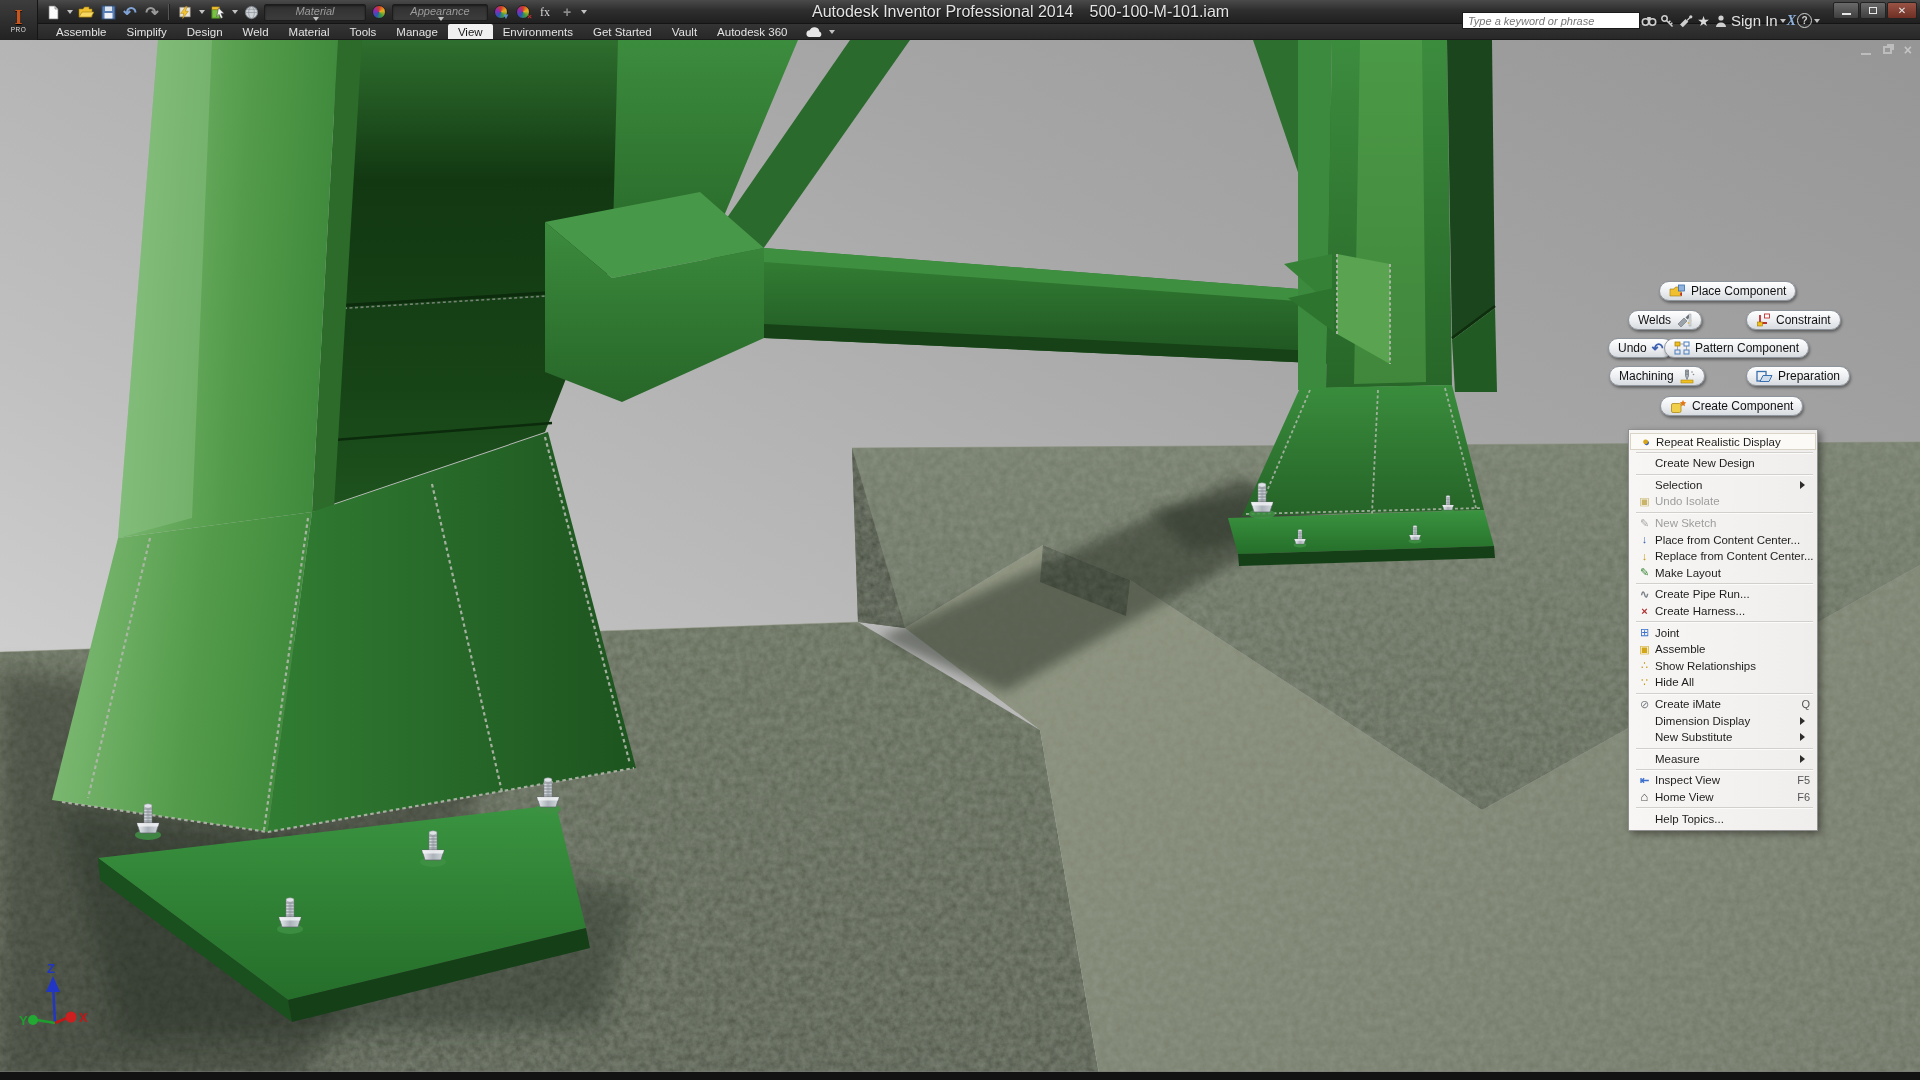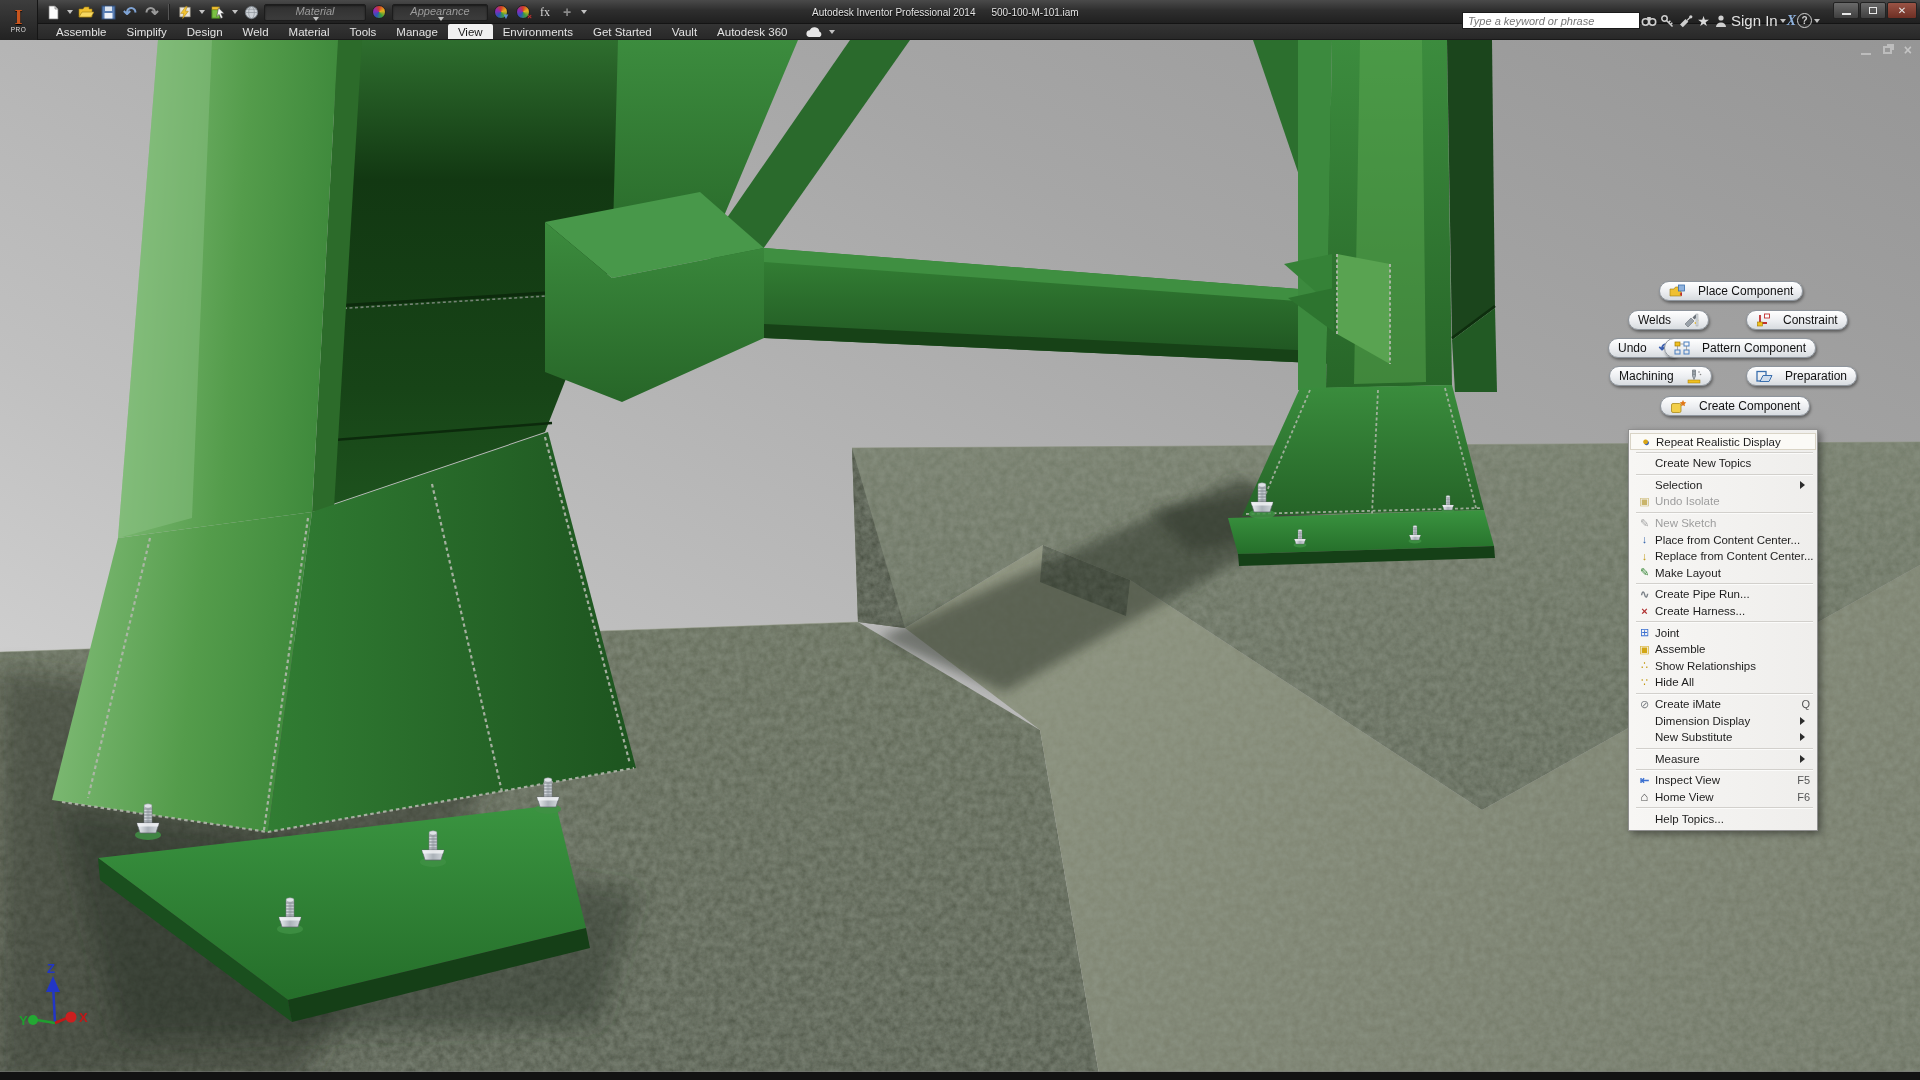--- a/index.html
+++ b/index.html
@@ -23,21 +23,21 @@
   .qsep { width:1px; height:16px; background:#555; margin:0 3px; box-shadow:1px 0 0 #222; }
   .combo { width:102px; height:17px; background:linear-gradient(#303030,#3c3c3c); border:1px solid #1c1c1c;
     border-radius:2px; color:#9b9b9b; font-style:italic; font-size:11px; display:flex; align-items:center;
     padding:0 4px; justify-content:space-between; box-shadow:inset 0 1px 2px rgba(0,0,0,.5);flex-direction:column; }
   .wheel { width:14px; height:14px; border-radius:50%;
     background:conic-gradient(#d23a2a,#e8b11d,#3fa03a,#2a56b8,#8b2ab8,#d23a2a); border:1px solid #222; position:relative; }
   .wheel .sub { position:absolute; right:-3px; bottom:-3px; font-size:8px; line-height:8px; }
   .fxlbl { color:#d5d5d5; font-size:12px; font-family:"Liberation Serif", serif; }
   .pluslbl { color:#8a8a8a; font-size:14px; font-weight:bold; }
   .titletext { position:absolute; left:812px; top:0; height:24px; display:flex; align-items:center; gap:16px;
-    color:#e4e4e4; font-size:10px; text-shadow:0 1px 1px #000; }
+    color:#e4e4e4; font-size:16px; text-shadow:0 1px 1px #000; }
   .infocenter { position:absolute; right:100px; top:0; height:41px; display:flex; align-items:center; gap:1px; }
   .searchbox { width:178px; height:17px; background:#fff; border:1px solid #1a1a1a; font-size:11px;
     font-style:italic; color:#777; padding:0 5px; }
   .ic-btn { display:flex; align-items:center; justify-content:center; width:17px; height:17px; cursor:pointer; }
   .signin { color:#e2e2e2; font-size:15px; cursor:pointer; }
   .xchg { color:#8fb2dd; font-weight:bold; font-style:italic; font-size:14px; font-family:"Liberation Serif", serif; }
   .helpq { width:15px; height:15px; border-radius:50%; border:1.5px solid #cfcfcf; color:#cfcfcf; font-size:10px;
     font-weight:bold; display:flex; align-items:center; justify-content:center; }
   .winbtns { position:absolute; right:3px; top:2px; display:flex; gap:1px; }
   .wbtn { width:26px; height:17px; background:linear-gradient(#6a6a6a,#3f3f3f); border:1px solid #222;
@@ -56,21 +56,21 @@
   
   .viewport { position:absolute; left:0; top:40px; width:1920px; height:1040px; }
   .docctl { position:absolute; top:5px; right:8px; display:flex; gap:12px; align-items:center; z-index:10; }
   .docctl .dmin { width:10px; height:2px; background:#bdbdbd; margin-top:7px; }
   .docctl .drest { width:9px; height:8px; border:2px solid #bdbdbd; box-shadow:3px -3px 0 -1px #bdbdbd; }
   .docctl .dclose { color:#c4c4c4; font-size:14px; font-weight:bold; line-height:10px; }
 
   
   .pill { position:absolute; height:20px; border-radius:10px; border:1px solid #8e959d;
     background:linear-gradient(#ffffff,#eceef1 55%,#d7dbdf); box-shadow:1px 2px 3px rgba(0,0,0,.4);
-    display:flex; align-items:center; gap:12px; padding:0 9px; font-size:12px; color:#111; cursor:pointer; white-space:nowrap; z-index:20; }
+    display:flex; align-items:center; gap:5px; padding:0 9px; font-size:12px; color:#111; cursor:pointer; white-space:nowrap; z-index:20; }
   .pill svg { flex:0 0 auto; }
   .pill .uglyph { color:#3a5fb0; font-size:14px; font-weight:bold; line-height:12px; }
 
   
   .ctxmenu { position:absolute; left:1628px; top:429px; width:190px; background:linear-gradient(90deg,#f7f6f4,#efeeec);
     border:1px solid #8f8f8f; box-shadow:3px 3px 7px rgba(0,0,0,.4); padding:3px 1px; z-index:25; }
   .mi { height:16.6px; display:flex; align-items:center; padding:0 6px 0 4px; font-size:11.5px; color:#1d1d1d; cursor:pointer; }
   .mi.hover { background:#fbfaf6; border:1px solid #d9d4c6; height:17px; }
   .mi.disabled { color:#9e9e9e; }
   .mic { width:21px; flex:0 0 21px; text-align:center; font-size:11px; line-height:11px; }
@@ -498,21 +498,21 @@
 
     
     <div class="ctxmenu" style="top:389px">
       <div class="mi hover">
         <span class="mic ic-realistic">●</span>
         <span class="mil">Repeat Realistic Display</span>
       </div>
       <div class="msep"></div>
       <div class="mi">
         <span class="mic"></span>
-        <span class="mil">Create New Topics</span>
+        <span class="mil">Create New Design</span>
       </div>
       <div class="msep"></div>
       <div class="mi">
         <span class="mic"></span>
         <span class="mil">Selection</span>
         <span class="mia"></span>
       </div>
       <div class="mi disabled">
         <span class="mic ic-isolate">▣</span>
         <span class="mil">Undo Isolate</span>

